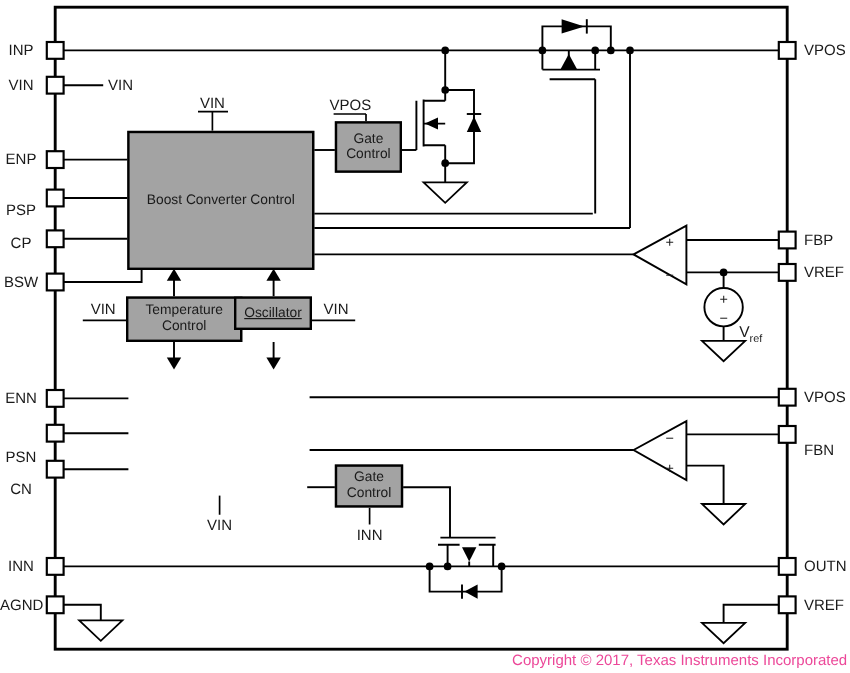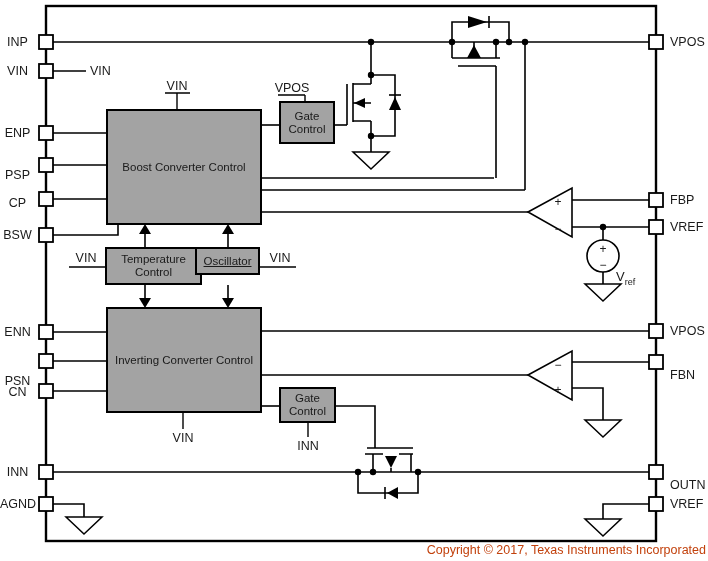--- a/index.html
+++ b/index.html
@@ -7,21 +7,21 @@
           font-family:"Liberation Sans","DejaVu Sans",sans-serif;color:#1a1a1a;overflow:hidden;}
   svg.wires{position:absolute;left:0;top:0;}
   .block{position:absolute;box-sizing:border-box;border:2px solid #000;background:#a3a3a3;
          display:flex;align-items:center;justify-content:center;text-align:center;
          font-size:11.5px;line-height:13px;color:#1a1a1a;}
   .one-line{white-space:nowrap;}
   .lbl{position:absolute;font-size:12.5px;line-height:14px;white-space:nowrap;}
   .pin-l{left:0;width:35px;text-align:center;}
   .pin-r{left:670px;text-align:left;}
   .lbl-c{text-align:center;}
-  .copyright{position:absolute;right:2px;top:543px;font-size:12.5px;color:#c2410c;}
+  .copyright{position:absolute;right:2px;top:543px;font-size:12.5px;color:#ec4899;}
   .sym{font-size:12px;font-family:"Liberation Sans","DejaVu Sans",sans-serif;}
   .vref-lbl{position:absolute;left:616px;top:269px;font-size:13px;}
   .vref-lbl sub{font-size:9px;}
 </style>
 </head>
 <body>
 
 <div class="canvas">
 
 <svg class="wires" width="708" height="561" viewBox="0 0 708 561">
@@ -178,23 +178,20 @@
     <rect x="649" y="324" width="14" height="14"></rect>
     <rect x="649" y="355" width="14" height="14"></rect>
     <rect x="649" y="465" width="14" height="14"></rect>
     <rect x="649" y="497" width="14" height="14"></rect>
   </g>
 </svg>
 
 <div class="block one-line" style="left:106px;top:109px;width:156px;height:116px;">
       <span>Boost Converter Control</span>
     </div>
-<div class="block one-line" style="left:106px;top:307px;width:156px;height:106px;">
-      <span>Inverting Converter Control</span>
-    </div>
 <div class="block" style="left:105px;top:247px;width:97px;height:38px;">
       <span>Temperature Control</span>
     </div>
 <div class="block" style="left:195px;top:247px;width:65px;height:28px;text-decoration:underline;">
       <span>Oscillator</span>
     </div>
 <div class="block" style="left:279px;top:101px;width:56px;height:43px;">
       <span>Gate Control</span>
     </div>
 <div class="block" style="left:279px;top:387px;width:57px;height:36px;">
@@ -202,30 +199,30 @@
     </div>
 
 <span class="lbl pin-l" style="top:35px">INP</span>
 <span class="lbl pin-l" style="top:64px">VIN</span>
 <span class="lbl pin-l" style="top:126px">ENP</span>
 <span class="lbl pin-l" style="top:168px">PSP</span>
 <span class="lbl pin-l" style="top:196px">CP</span>
 <span class="lbl pin-l" style="top:228px">BSW</span>
 <span class="lbl pin-l" style="top:325px">ENN</span>
 <span class="lbl pin-l" style="top:374px">PSN</span>
-<span class="lbl pin-l" style="top:385px">CN</span>
+<span class="lbl pin-l" style="top:401px">CN</span>
 <span class="lbl pin-l" style="top:465px">INN</span>
 <span class="lbl pin-l" style="top:497px">AGND</span>
 
 <span class="lbl pin-r" style="top:35px">VPOS</span>
 <span class="lbl pin-r" style="top:193px">FBP</span>
 <span class="lbl pin-r" style="top:220px">VREF</span>
 <span class="lbl pin-r" style="top:324px">VPOS</span>
 <span class="lbl pin-r" style="top:368px">FBN</span>
-<span class="lbl pin-r" style="top:478px">OUTN</span>
+<span class="lbl pin-r" style="top:465px">OUTN</span>
 <span class="lbl pin-r" style="top:497px">VREF</span>
 
 <span class="lbl" style="left:90px;top:64px">VIN</span>
 <span class="lbl lbl-c" style="left:159px;top:79px;width:36px">VIN</span>
 <span class="lbl lbl-c" style="left:274px;top:81px;width:36px">VPOS</span>
 <span class="lbl lbl-c" style="left:68px;top:251px;width:36px">VIN</span>
 <span class="lbl lbl-c" style="left:262px;top:251px;width:36px">VIN</span>
 <span class="lbl lbl-c" style="left:165px;top:431px;width:36px">VIN</span>
 <span class="lbl lbl-c" style="left:290px;top:439px;width:36px">INN</span>
 

